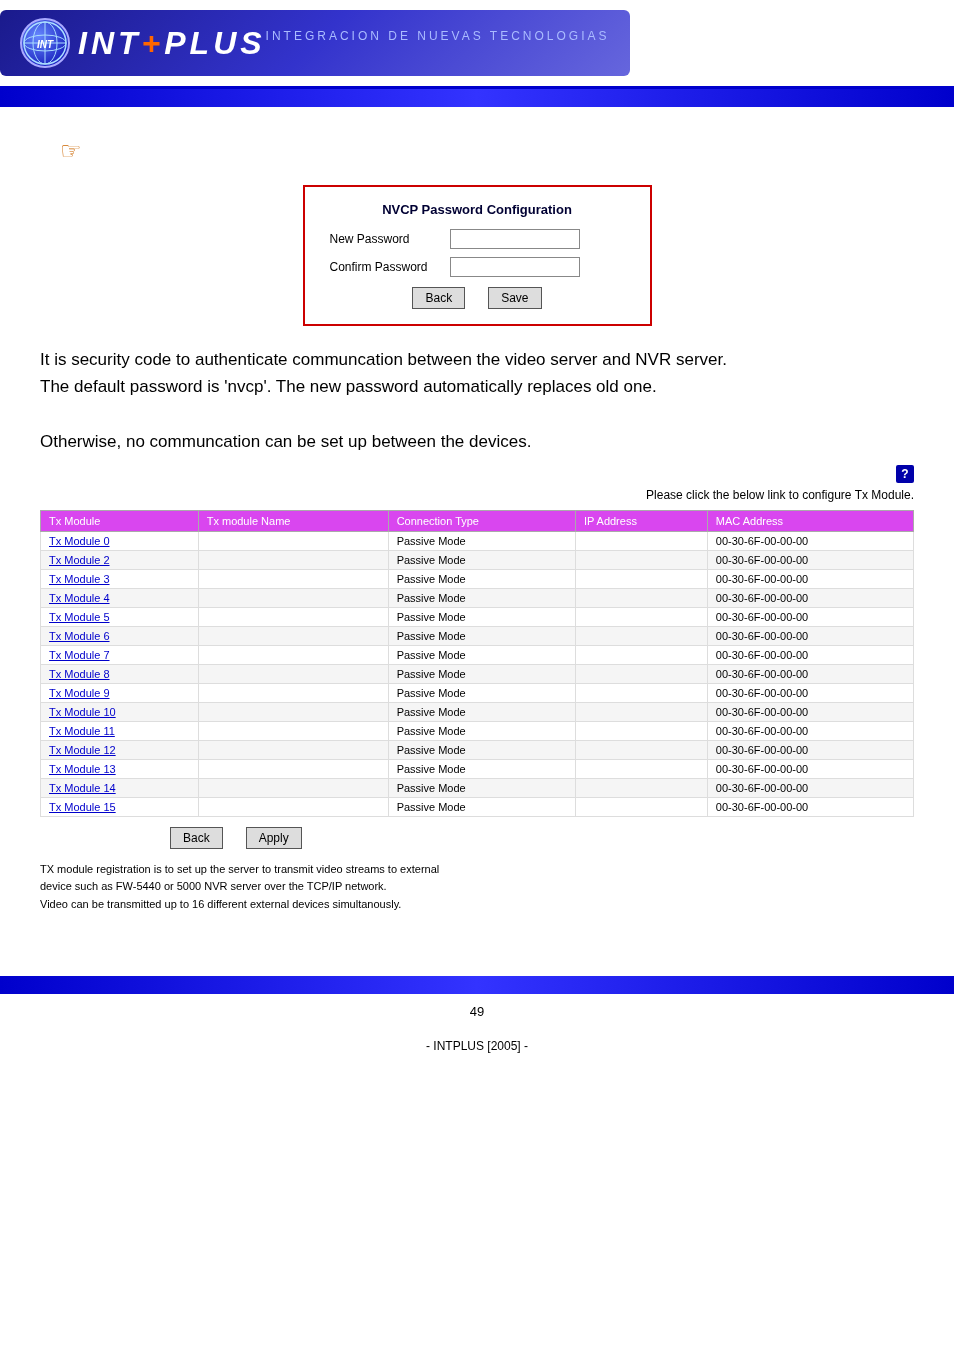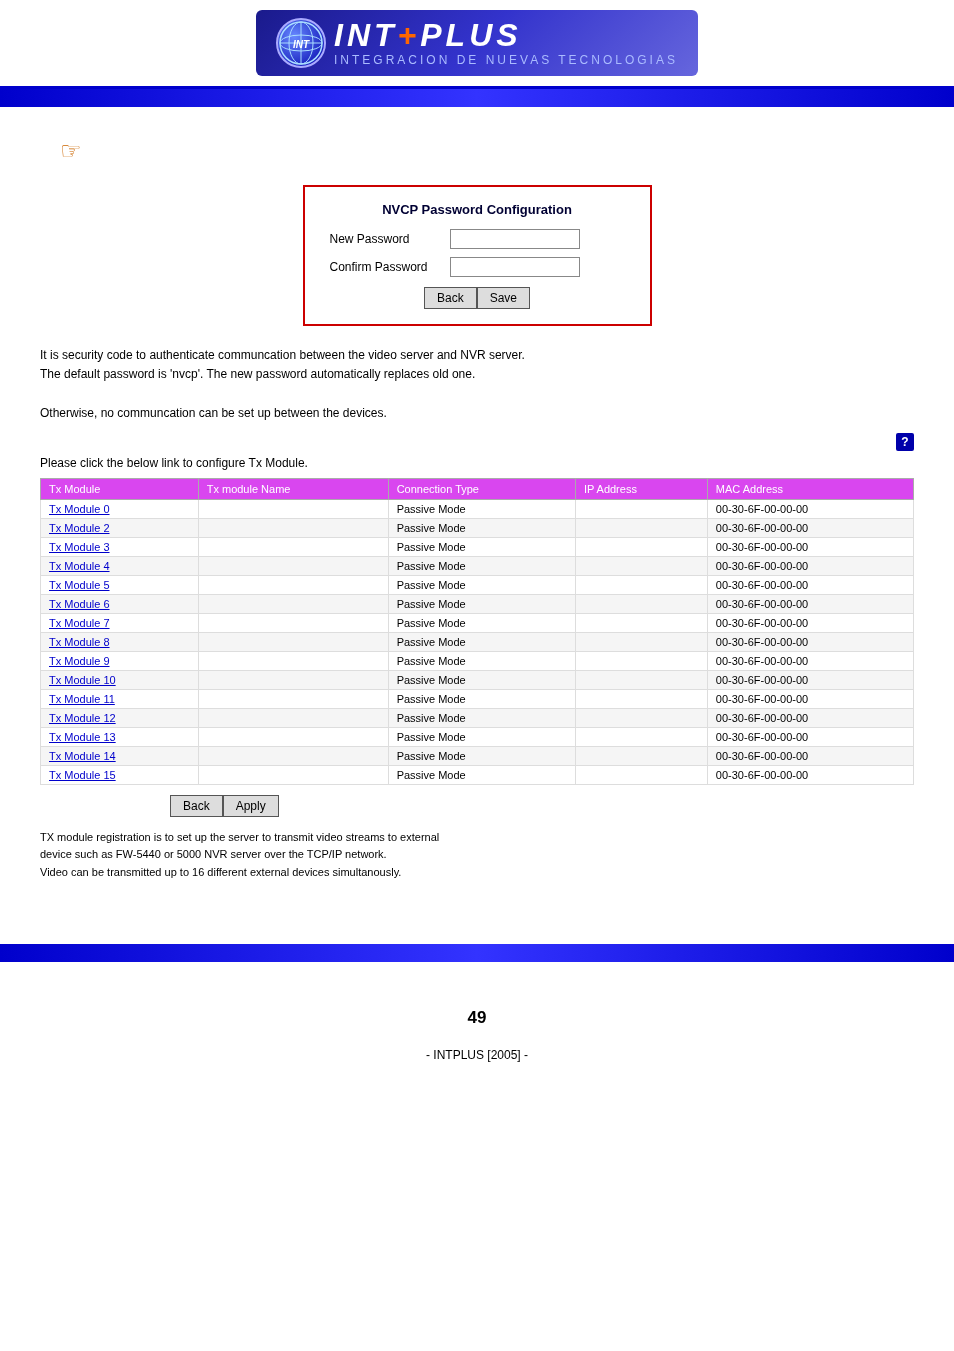--- a/index.html
+++ b/index.html
@@ -8,21 +8,20 @@
       font-size: 12px;
       background: #ffffff;
       width: 954px;
       min-height: 1351px;
       color: #000000;
     }
 
     
     .header {
       background: #ffffff;
-      text-align: center;
       padding: 10px 0;
       border-bottom: 3px solid #0000cc;
     }
     .header-logo {
       display: inline-block;
     }
     .logo-box {
       background: linear-gradient(135deg, #1a1a8c, #3333cc, #6666dd);
       padding: 8px 20px;
       border-radius: 6px;
@@ -38,21 +37,21 @@
       border: 2px solid #aaaaff;
       display: flex;
       align-items: center;
       justify-content: center;
       color: white;
       font-weight: bold;
       font-size: 10px;
     }
     .logo-text-area {
       display: flex;
-      flex-direction: column;
+      flex-direction: row;
       align-items: flex-start;
     }
     .logo-intplus {
       color: #ffffff;
       font-size: 32px;
       font-weight: bold;
       font-style: italic;
       letter-spacing: 4px;
       line-height: 1;
     }
@@ -120,35 +119,35 @@
       width: 130px;
       height: 20px;
       border: 1px solid #888888;
       background: #ffffff;
       padding: 2px 4px;
       font-size: 11px;
     }
     .button-row {
       display: flex;
       justify-content: center;
-      gap: 0;
+      gap: 23px;
       margin-top: 10px;
     }
     .btn {
       padding: 3px 12px;
       font-size: 12px;
       border: 1px solid #555555;
       background: #dddddd;
       cursor: pointer;
       color: #000000;
     }
 
     
     .description-text {
-      font-size: 12px;
+      font-size: 17px;
       line-height: 1.6;
       color: #000000;
       margin: 10px 0;
     }
 
     
     .help-icon-row {
       display: flex;
       justify-content: flex-end;
       margin: 5px 0;
@@ -164,20 +163,21 @@
       align-items: center;
       justify-content: center;
       border-radius: 2px;
     }
 
     
     .tx-config-text {
       font-size: 12px;
       margin-bottom: 8px;
       color: #000000;
+      text-align: right;
     }
 
     
     .tx-table {
       width: 100%;
       border-collapse: collapse;
       font-size: 11px;
       margin-bottom: 10px;
     }
     .tx-table th {
@@ -214,25 +214,24 @@
     }
 
     
     .footer-bar {
       height: 18px;
       background: linear-gradient(to right, #0000cc, #3333ff, #0000cc);
       margin-top: 40px;
     }
     .page-number {
       text-align: center;
-      font-size: 17px;
-      font-weight: bold;
+      font-size: 13px;
+      font-weight: normal;
       padding: 10px 0;
       color: #000000;
-      margin-top: 36px;
     }
     .footer-text {
       text-align: center;
       font-size: 12px;
       color: #000000;
       padding: 10px 0 20px 0;
     }
   </style>
 </head>
 <body>

